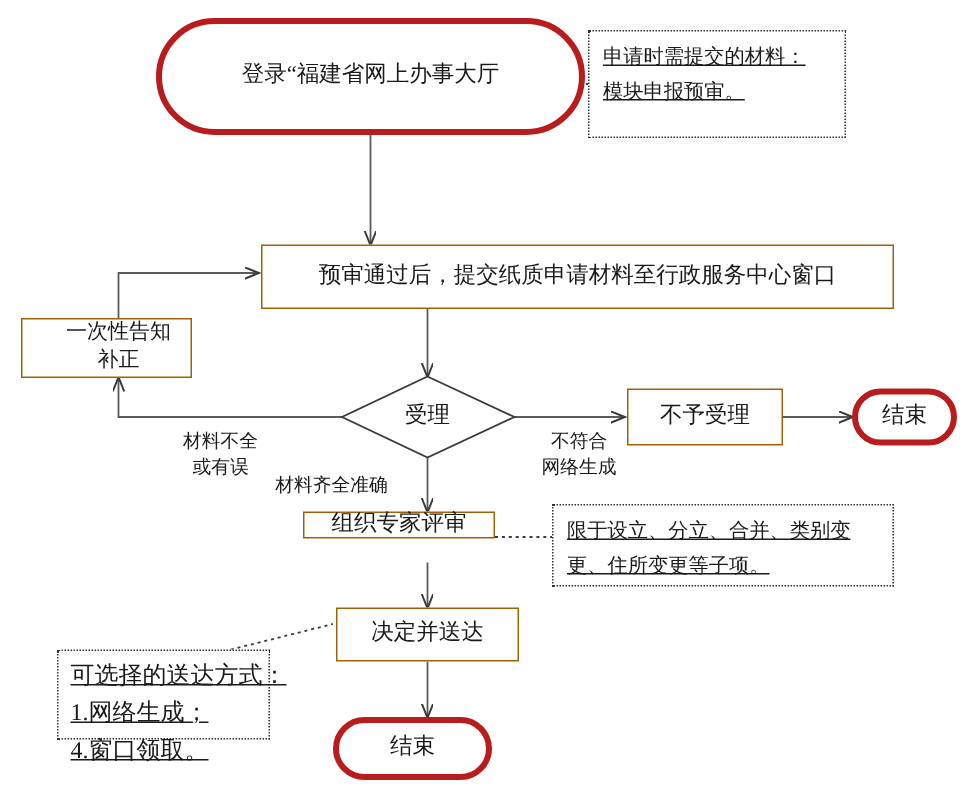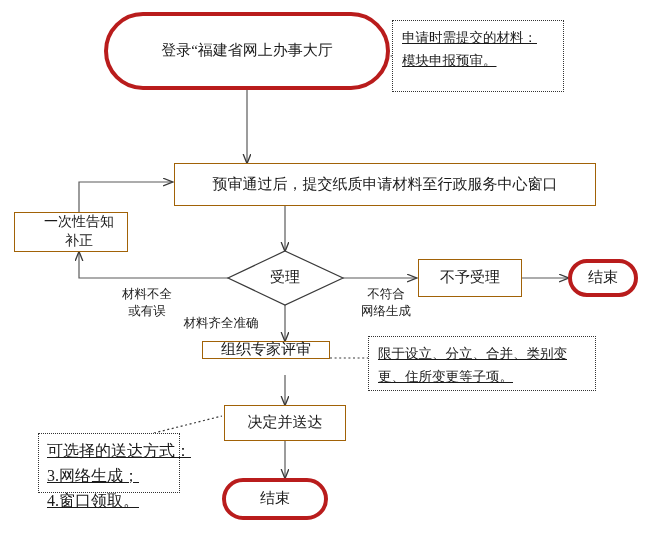--- a/index.html
+++ b/index.html
@@ -142,21 +142,21 @@
     <span>决定并送达</span>
   </div>
 
   <div class="node note" style="left:368px; top:336px; width:228px; height:55px;">
     <span class="line">限于设立、分立、合并、类别变</span>
     <span class="line">更、住所变更等子项。</span>
   </div>
 
   <div class="node note" style="left:38px; top:419px; width:142px; height:60px; font-size:16px; line-height:1.55; padding:5px 8px;margin-top:14px;">
     <span class="line">可选择的送达方式：</span>
-    <span class="line">3.网络生成；</span>
+    <span class="line">1.网络生成；</span>
     <span class="line">4.窗口领取。</span>
   </div>
 
   <div class="node terminator" style="left:222px; top:478px; width:106px; height:42px;">
     <span>结束</span>
   </div>
 
   <div class="edge-label" style="left:112px; top:286px; width:70px;">
     <span class="txtline">材料不全</span>
     <span class="txtline">或有误</span>

